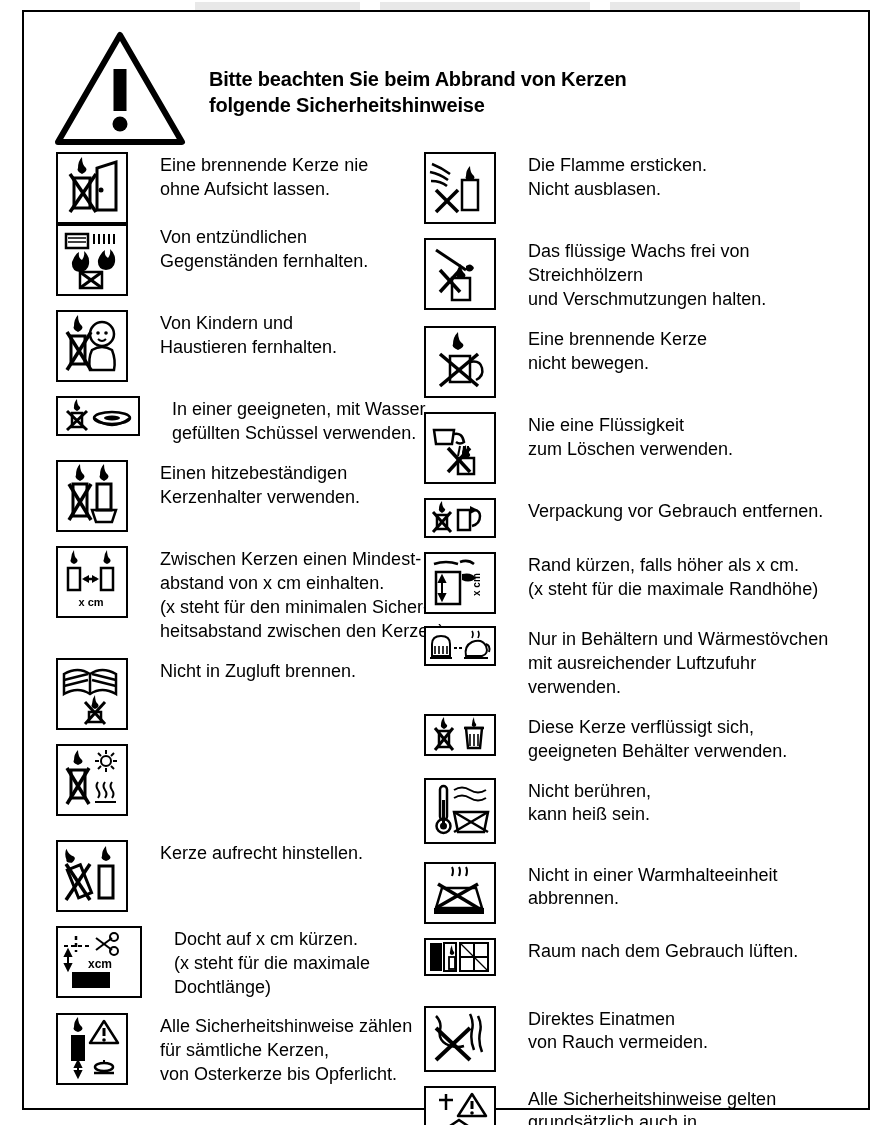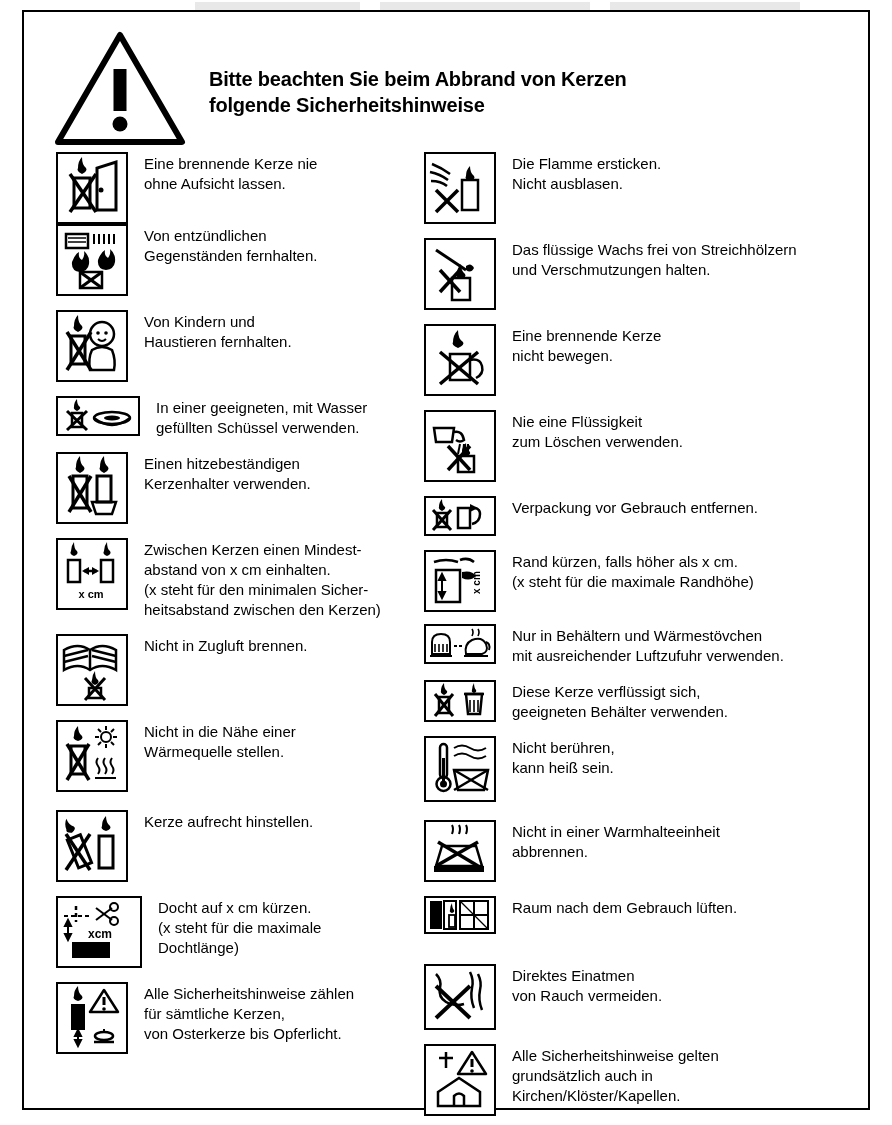--- a/index.html
+++ b/index.html
@@ -82,23 +82,23 @@
   }
   .ico {
     flex: 0 0 auto;
     border: 2.5px solid #000;
     background: #fff;
     box-sizing: border-box;
     position: relative;
   }
   .ico svg { display: block; }
   .txt {
-    font-size: 15px;
+    font-size: 18px;
     line-height: 1.33;
-    padding-left: 16px;
+    padding-left: 32px;
     padding-top: 2px;
     white-space: pre-line;
   }
   .ico-wide { }
 </style>
 </head>
 <body>
 
 <div class="page">
   <div class="smudge a"></div>
@@ -270,25 +270,23 @@
                 <line x1="53" y1="10" x2="56" y2="7"></line>
             </g>
             <g fill="none" stroke="#000" stroke-width="2">
               <path d="M40 52 q3 -4 0 -8 q-3 -4 0 -8"></path>
               <path d="M47 52 q3 -4 0 -8 q-3 -4 0 -8"></path>
               <path d="M54 52 q3 -4 0 -8 q-3 -4 0 -8"></path>
             </g>
             <line x1="37" y1="56" x2="58" y2="56" stroke="#000" stroke-width="2"></line>
           </svg>
         </div>
-        <div class="txt">Nicht in die Nähe einer
-Wärmequelle stellen.</div>
-      </div>
-
-      <div class="row" style="margin-top:18px;">
+      </div>
+
+      <div class="row" style="margin-top:24px;">
         <div class="ico" style="width:72px;height:72px;">
           <svg width="67" height="67" viewBox="0 0 67 67">
             <g transform="rotate(-22 22 38)">
               <path d="M17 14 q0 -6 4 -10 q0 7 4 10 q2 3 -4 5 q-6 -2 -4 -5z" fill="#000"></path>
               <rect x="14" y="24" width="14" height="30" fill="none" stroke="#000" stroke-width="3"></rect>
             </g>
             <line x1="8" y1="22" x2="32" y2="58" stroke="#000" stroke-width="3.5"></line>
             <line x1="32" y1="22" x2="8" y2="58" stroke="#000" stroke-width="3.5"></line>
             <path d="M44 14 q0 -6 4 -10 q0 7 4 10 q2 3 -4 5 q-6 -2 -4 -5z" fill="#000"></path>
             <rect x="41" y="24" width="14" height="32" fill="none" stroke="#000" stroke-width="3"></rect>

